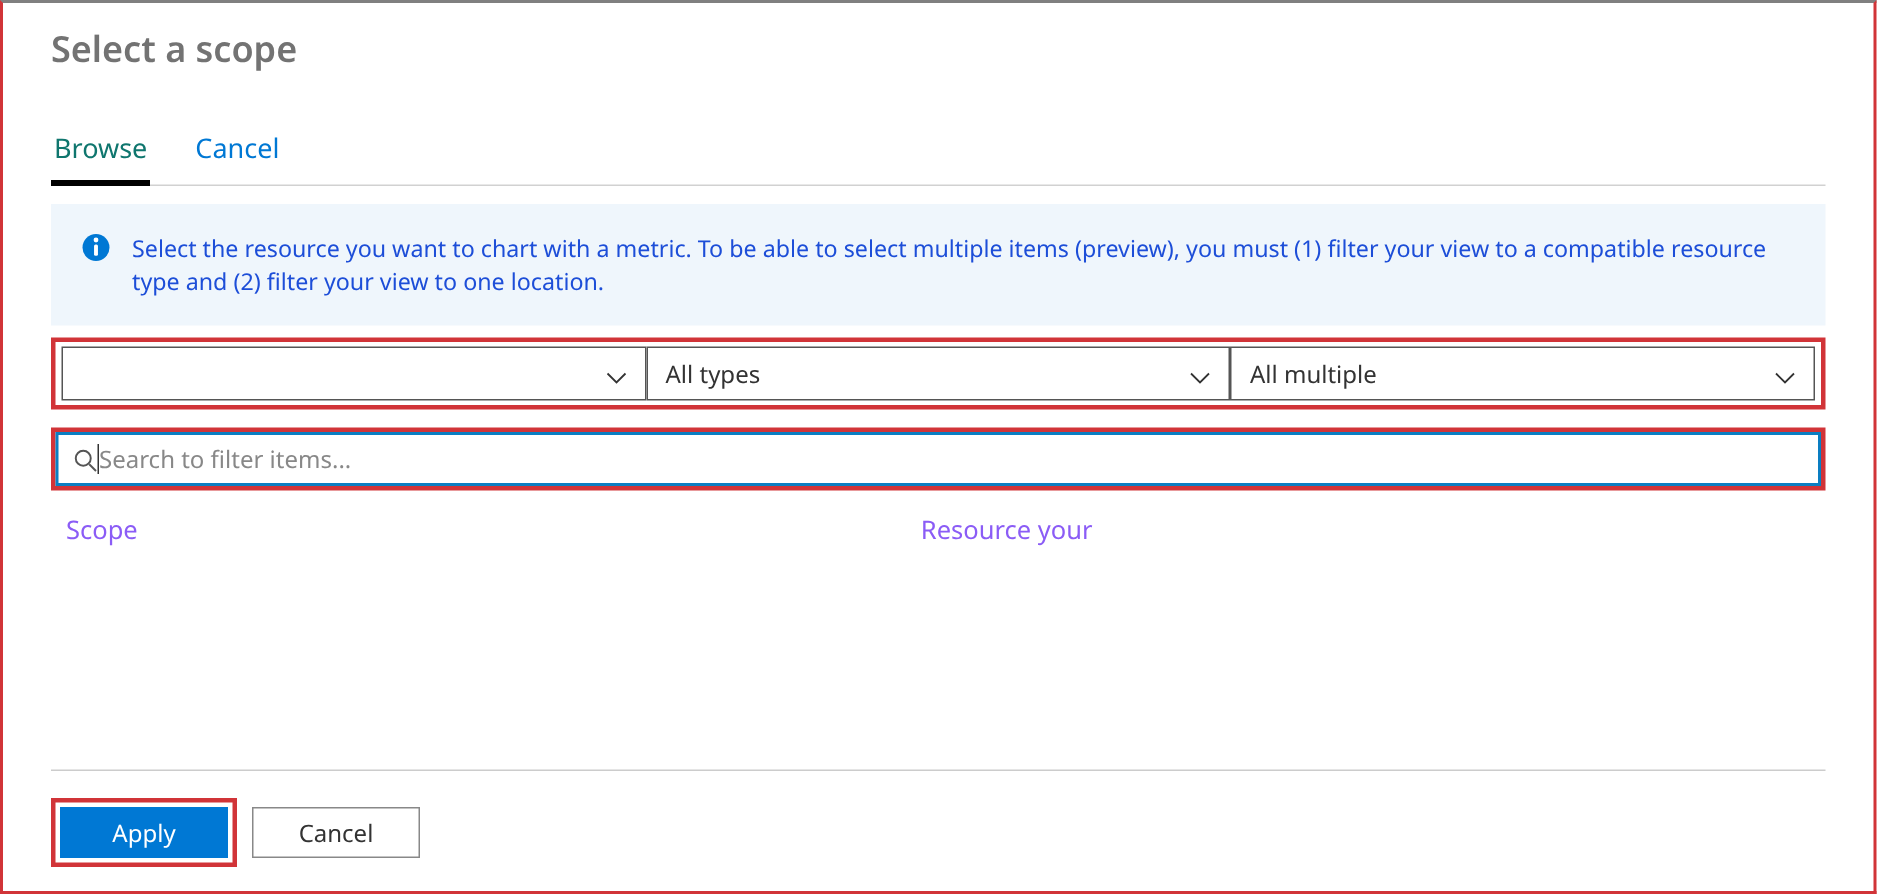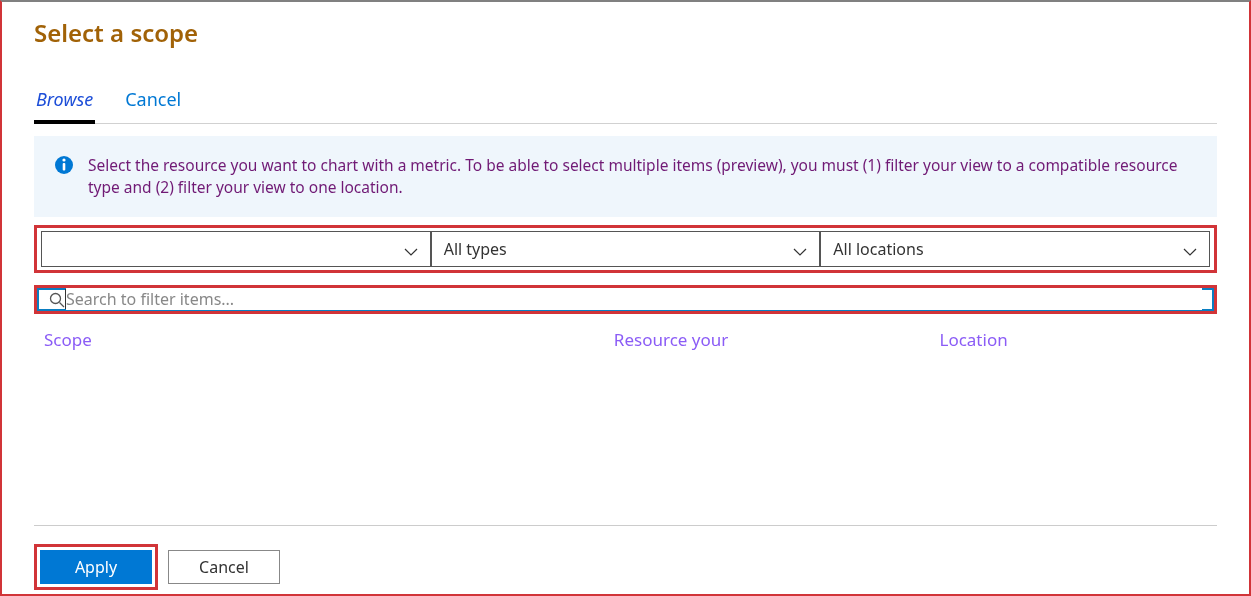--- a/index.html
+++ b/index.html
@@ -16,59 +16,58 @@
       border: 2px solid #d13438;
       border-top: 2px solid #808080;
       position: relative;
     }
     .content {
       padding: 12px 32px 0 32px;
     }
     .title {
       font-size: 24px;
       font-weight: 600;
-      color: #a16207;
+      color: #737373;
       margin-top: 2px;
       margin-bottom: 38px;
     }
     .tabs {
       display: flex;
       gap: 28px;
       border-bottom: 1px solid #d1d1d1;
       margin-bottom: 12px;
     }
     .tab {
       font-size: 18px;
       padding: 0 2px 9px 2px;
       cursor: pointer;
       color: #0078d4;
     }
     .tab.active {
-      color: #1d4ed8;
+      color: #0f766e;
       border-bottom: 4px solid #000;
       margin-bottom: -1px;
-      font-style: italic;
     }
     .info-box {
       background: #eff6fc;
       padding: 18px 20px;
       display: flex;
       gap: 14px;
       align-items: flex-start;
       margin-bottom: 8px;
     }
     .info-icon-wrap {
       flex-shrink: 0;
       width: 20px;
       height: 20px;
       margin-top: 1px;
     }
     .info-text {
       font-size: 15.5px;
-      color: #701a75;
+      color: #1d4ed8;
       line-height: 1.45;
     }
     .filters-wrap {
       border: 3px solid #d13438;
       padding: 3px 4px;
       margin-bottom: 12px;
     }
     .filters {
       display: flex;
       gap: 0;
@@ -94,21 +93,21 @@
       border: 3px solid #d13438;
       padding: 0px;
       margin-bottom: 10px;
     }
     .search-inner {
       border: 2px solid #0a7ec2;
       display: flex;
       align-items: center;
       padding: 0 10px;
       gap: 0;
-      height: 23px;
+      height: 36px;
     }
     .search-icon {
       width: 16px;
       height: 16px;
       flex-shrink: 0;
     }
     .search-input {
       border: none;
       outline: none;
       flex: 1;
@@ -124,21 +123,21 @@
       color: #8b5cf6;
       padding: 4px 10px;
     }
     .th-scope { flex: 0 0 49%; }
     .th-rtype { flex: 0 0 28%; }
     .th-loc   { flex: 1; }
     .footer {
       position: absolute;
       left: 32px;
       right: 32px;
-      bottom: 4px;
+      bottom: 16px;
       border-top: 1px solid #ccc;
       padding-top: 18px;
       display: flex;
       gap: 10px;
     }
     .btn-wrap-hl {
       border: 3px solid #d13438;
       padding: 3px;
     }
     .btn {
@@ -205,21 +204,21 @@
       </div>
       <div class="filter-dd">
         <span>All types</span>
         <span class="chev">
           <svg viewBox="0 0 14 14" width="14" height="14">
               <path d="M1 4 L7 10 L13 4" stroke="#333" stroke-width="1.2" fill="none"></path>
             </svg>
         </span>
       </div>
       <div class="filter-dd">
-        <span>All locations</span>
+        <span>All multiple</span>
         <span class="chev">
           <svg viewBox="0 0 14 14" width="14" height="14">
               <path d="M1 4 L7 10 L13 4" stroke="#333" stroke-width="1.2" fill="none"></path>
             </svg>
         </span>
       </div>
     </div>
   </div>
 
   <div class="search-wrap">
@@ -231,21 +230,20 @@
         </svg>
       </span>
       <span class="cursor-line"></span>
       <input class="search-input" type="text" placeholder="Search to filter items..." style="">
     </div>
   </div>
 
   <div class="table-header">
     <div class="th-scope">Scope</div>
     <div class="th-rtype">Resource your</div>
-    <div class="th-loc">Location</div>
   </div>
 
 </div>
 
 <div class="footer">
   <div class="btn-wrap-hl">
     <button class="btn btn-primary">Apply</button>
   </div>
   <div class="cancel-align">
     <button class="btn btn-secondary">Cancel</button>

